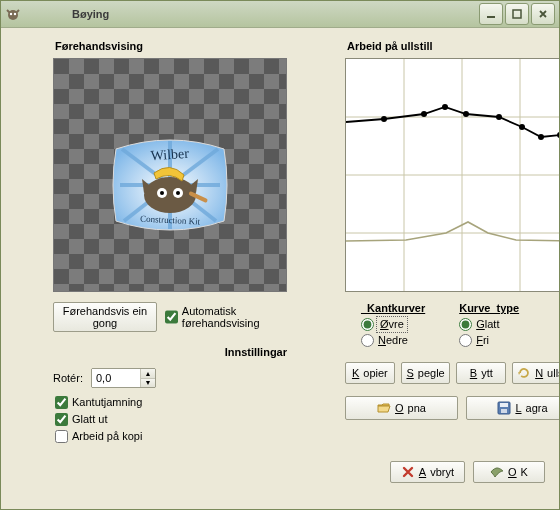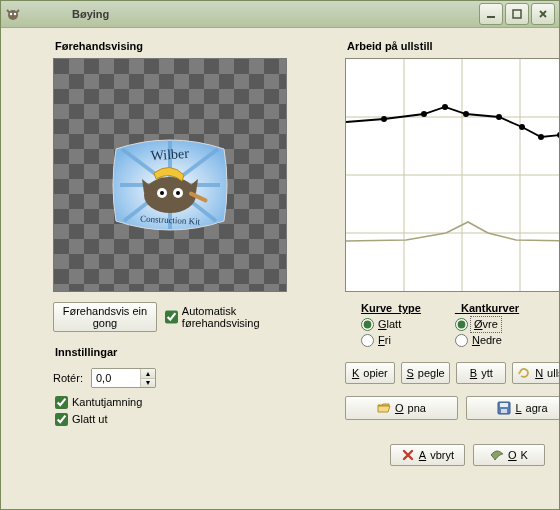--- a/index.html
+++ b/index.html
@@ -29,21 +29,21 @@
     background-color:#595959;}
   .preview .logo{position:absolute;left:58px;top:78px;width:116px;height:96px;}
   .preview .logo svg{width:100%;height:100%;}
   .row{display:flex;align-items:center;gap:8px;margin:4px 0;}
   .btn{background:linear-gradient(to bottom,#fdfdfb,#e8e8de);border:1px solid #9c9c89;border-radius:2px;
     padding:2px 6px;color:#000;font-size:11px;display:inline-flex;align-items:center;gap:4px;cursor:default;min-height:20px;box-sizing:border-box;}
   .btn.wide{justify-content:center;}
   .btn .u{text-decoration:underline;}
   input[type=checkbox],input[type=radio]{accent-color:#3c7a3c;margin:0 4px 0 0;vertical-align:middle;}
   label{display:inline-flex;}
-  .subsection-title{font-weight:bold;margin:10px 0 6px 2px;}
+  .subsection-title{font-weight:bold;margin:10px 0 6px 2px;text-align:right;}
   .spinner{display:inline-flex;border:1px solid #9c9c89;border-radius:2px;background:#000000;height:18px;align-items:stretch;}
   .spinner input{border:none;width:40px;padding:0 4px;font-size:11px;outline:none;}
   .spinner .arrows{display:flex;flex-direction:column;width:14px;border-left:1px solid #c5c5b8;}
   .spinner .arrow{flex:1;display:flex;align-items:center;justify-content:center;font-size:7px;line-height:1;
     background:linear-gradient(to bottom,#f5f5ef,#e2e2d6);}
   .spinner .arrow:first-child{border-bottom:1px solid #c5c5b8;}
   .checks label{display:flex;margin:4px 0 4px 2px;}
   
   .curve-box{width:232px;height:232px;border:1px solid #8a8a78;background:#fff;margin-bottom:6px;}
   .curve-box svg{width:100%;height:100%;display:block;}
@@ -155,20 +155,24 @@
     </div>
     <div class="checks">
       <label>
         <input type="checkbox" checked="" style="">
         <span>Kantutjamning</span>
       </label>
       <label>
         <input type="checkbox" checked="" style="">
         <span>Glatt ut</span>
       </label>
+      <label>
+        <input type="checkbox" style="">
+        <span>Arbeid på kopi</span>
+      </label>
     </div>
   </div>
 
   <div class="col">
     <div class="section-title">Arbeid på ullstill</div>
     <div class="curve-box">
       <svg viewBox="0 0 232 232">
         <g stroke="#c9c6a8" stroke-width="1">
           <line x1="58" y1="0" x2="58" y2="232"></line>
             <line x1="116" y1="0" x2="116" y2="232"></line>
@@ -187,39 +191,39 @@
             <circle cx="153" cy="58" r="3"></circle>
             <circle cx="176" cy="68" r="3"></circle>
             <circle cx="195" cy="78" r="3"></circle>
             <circle cx="214" cy="76" r="3"></circle>
           </g>
       </svg>
     </div>
 
     <div class="radio-groups">
       <div class="radio-col">
+        <div class="grp-title">_Kantkurver</div>
+        <label>
+          <input type="radio" name="edge" checked="" style="">
+          <span class="dotted-focus"><span class="u">Ø</span><span>vre</span></span>
+        </label>
+        <label>
+          <input type="radio" name="edge" style="">
+          <span><span class="u">N</span><span>edre</span></span>
+        </label>
+      </div>
+      <div class="radio-col">
         <div class="grp-title">Kurve_type</div>
         <label>
           <input type="radio" name="ctype" checked="" style="">
           <span><span class="u">G</span><span>latt</span></span>
         </label>
         <label>
           <input type="radio" name="ctype" style="">
           <span><span class="u">F</span><span>ri</span></span>
-        </label>
-      </div>
-      <div class="radio-col">
-        <div class="grp-title">_Kantkurver</div>
-        <label>
-          <input type="radio" name="edge" checked="" style="">
-          <span class="dotted-focus"><span class="u">Ø</span><span>vre</span></span>
-        </label>
-        <label>
-          <input type="radio" name="edge" style="">
-          <span><span class="u">N</span><span>edre</span></span>
         </label>
       </div>
     </div>
 
     <div class="btn-row">
       <button class="btn"><span class="u">K</span>opier</button>
       <button class="btn"><span class="u">S</span>pegle</button>
       <button class="btn"><span class="u">B</span>ytt</button>
       <button class="btn">
         <span class="ico">

